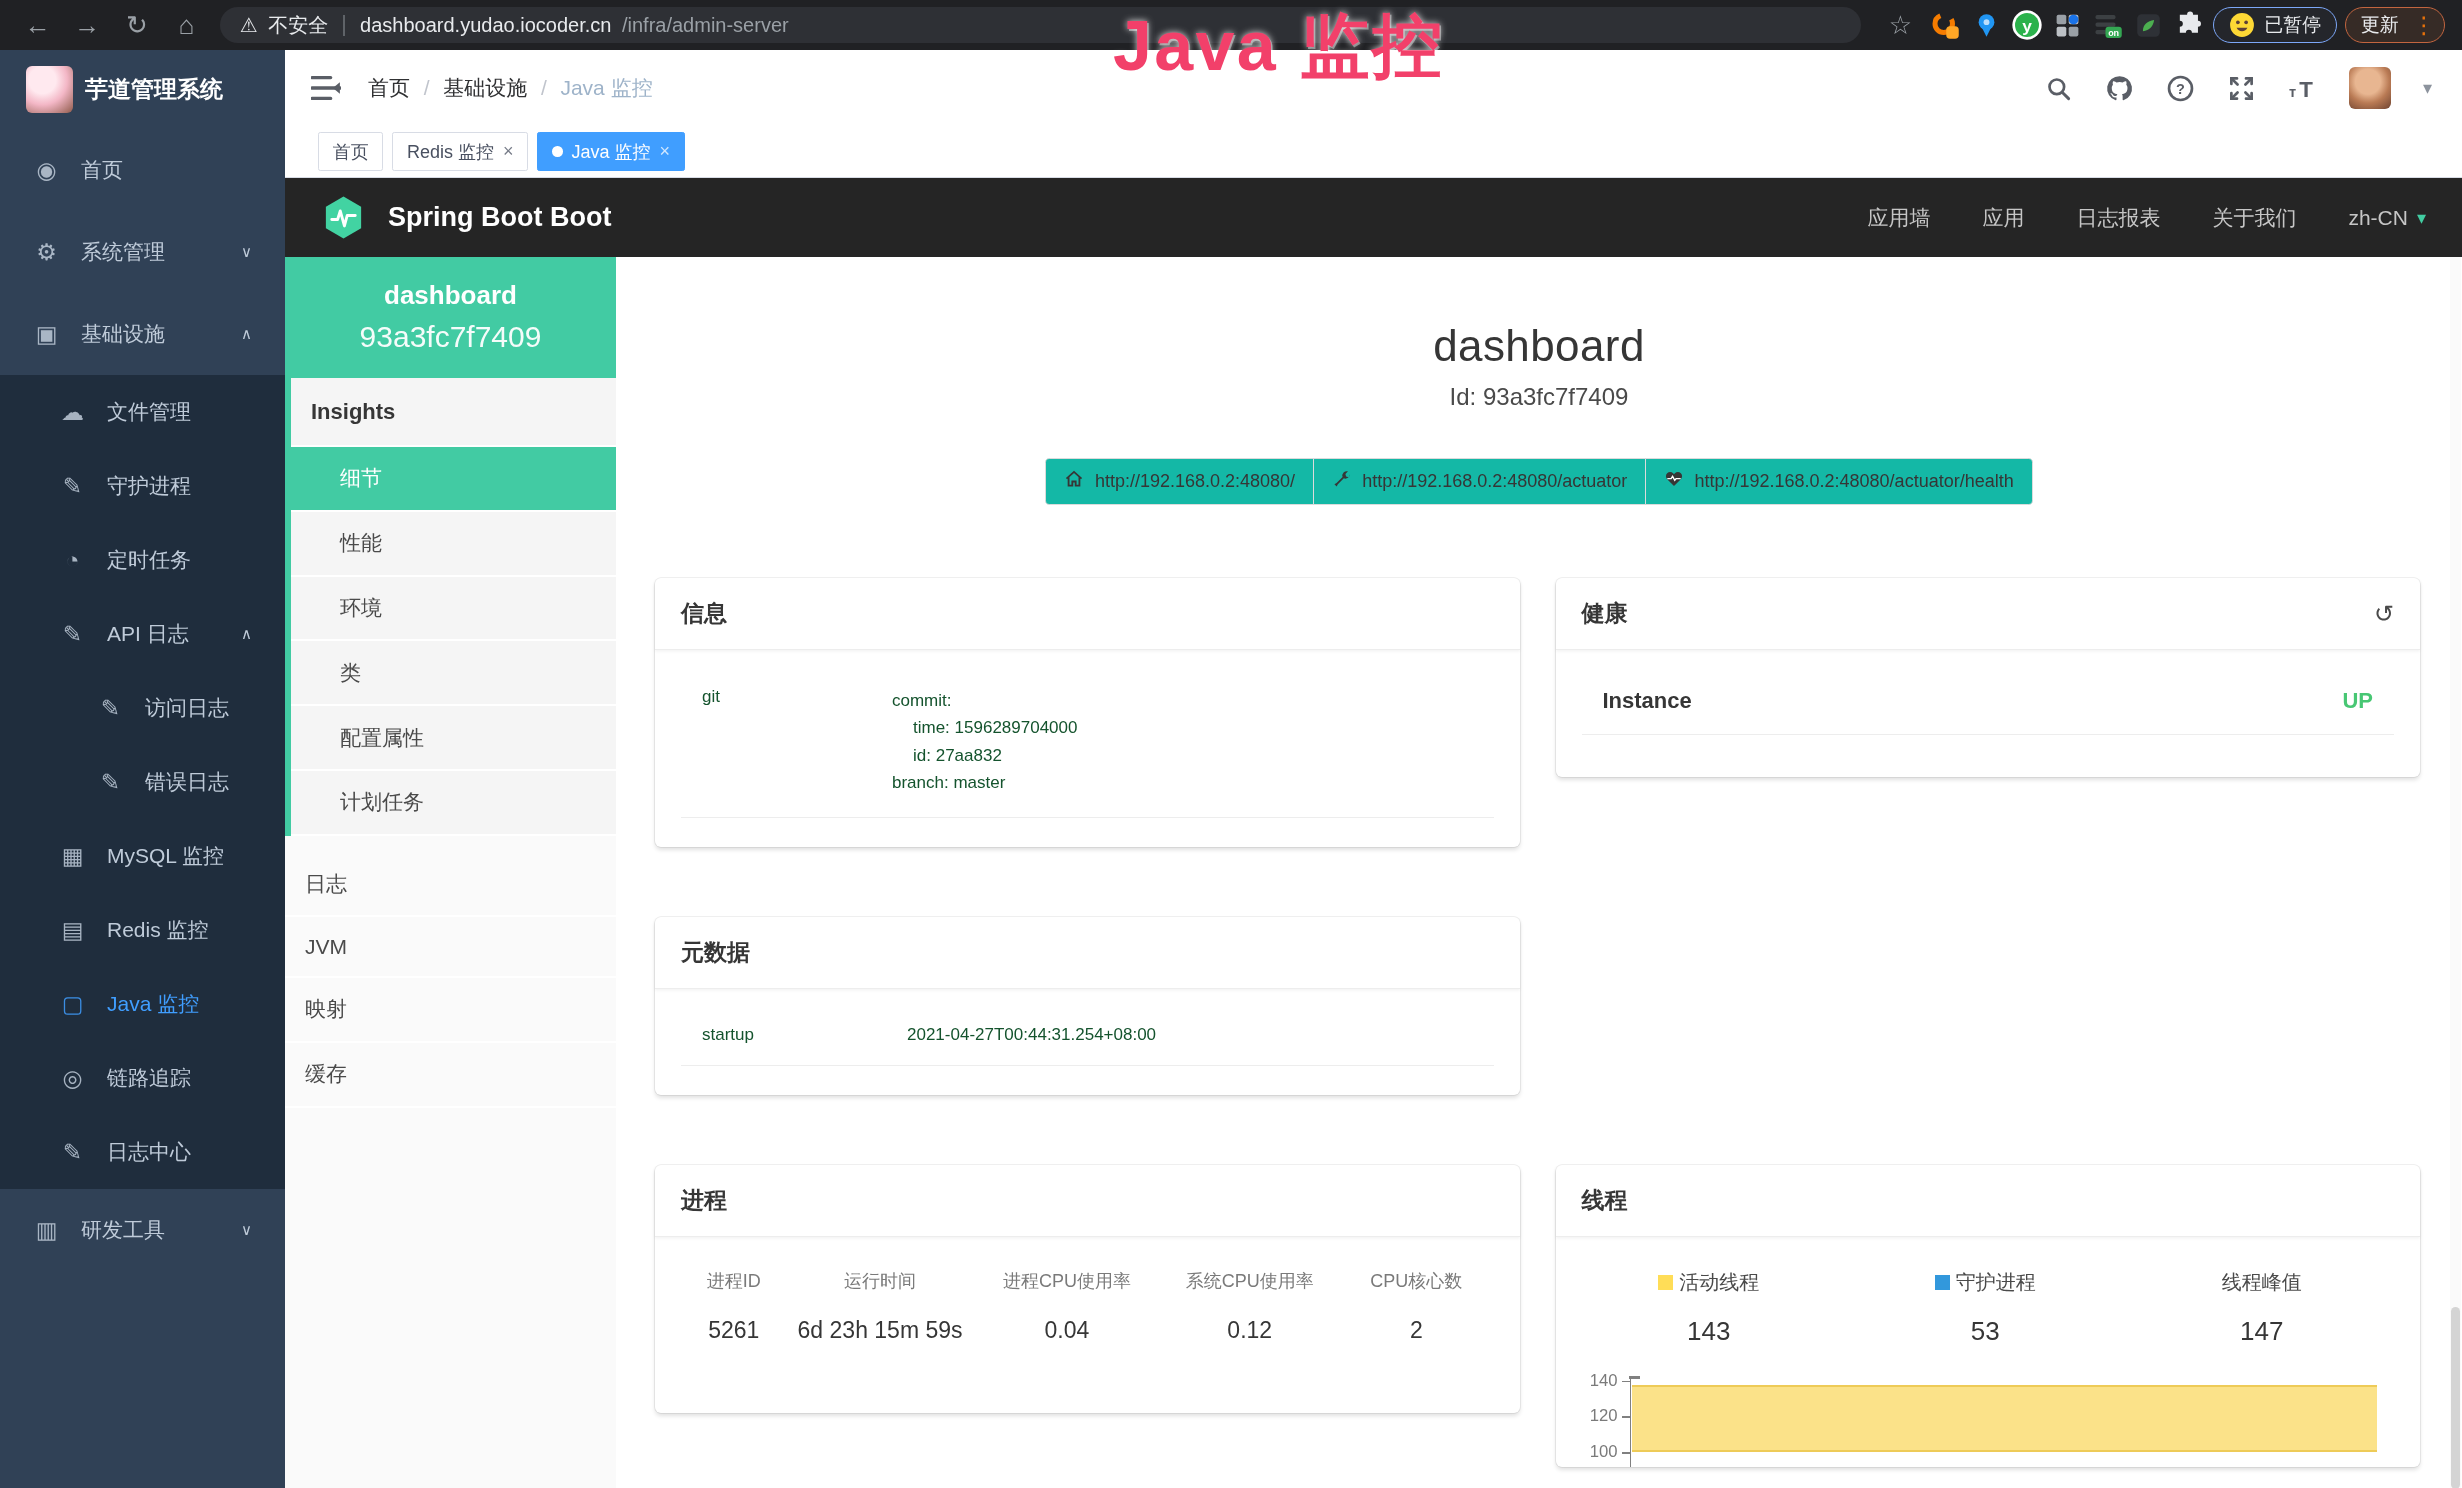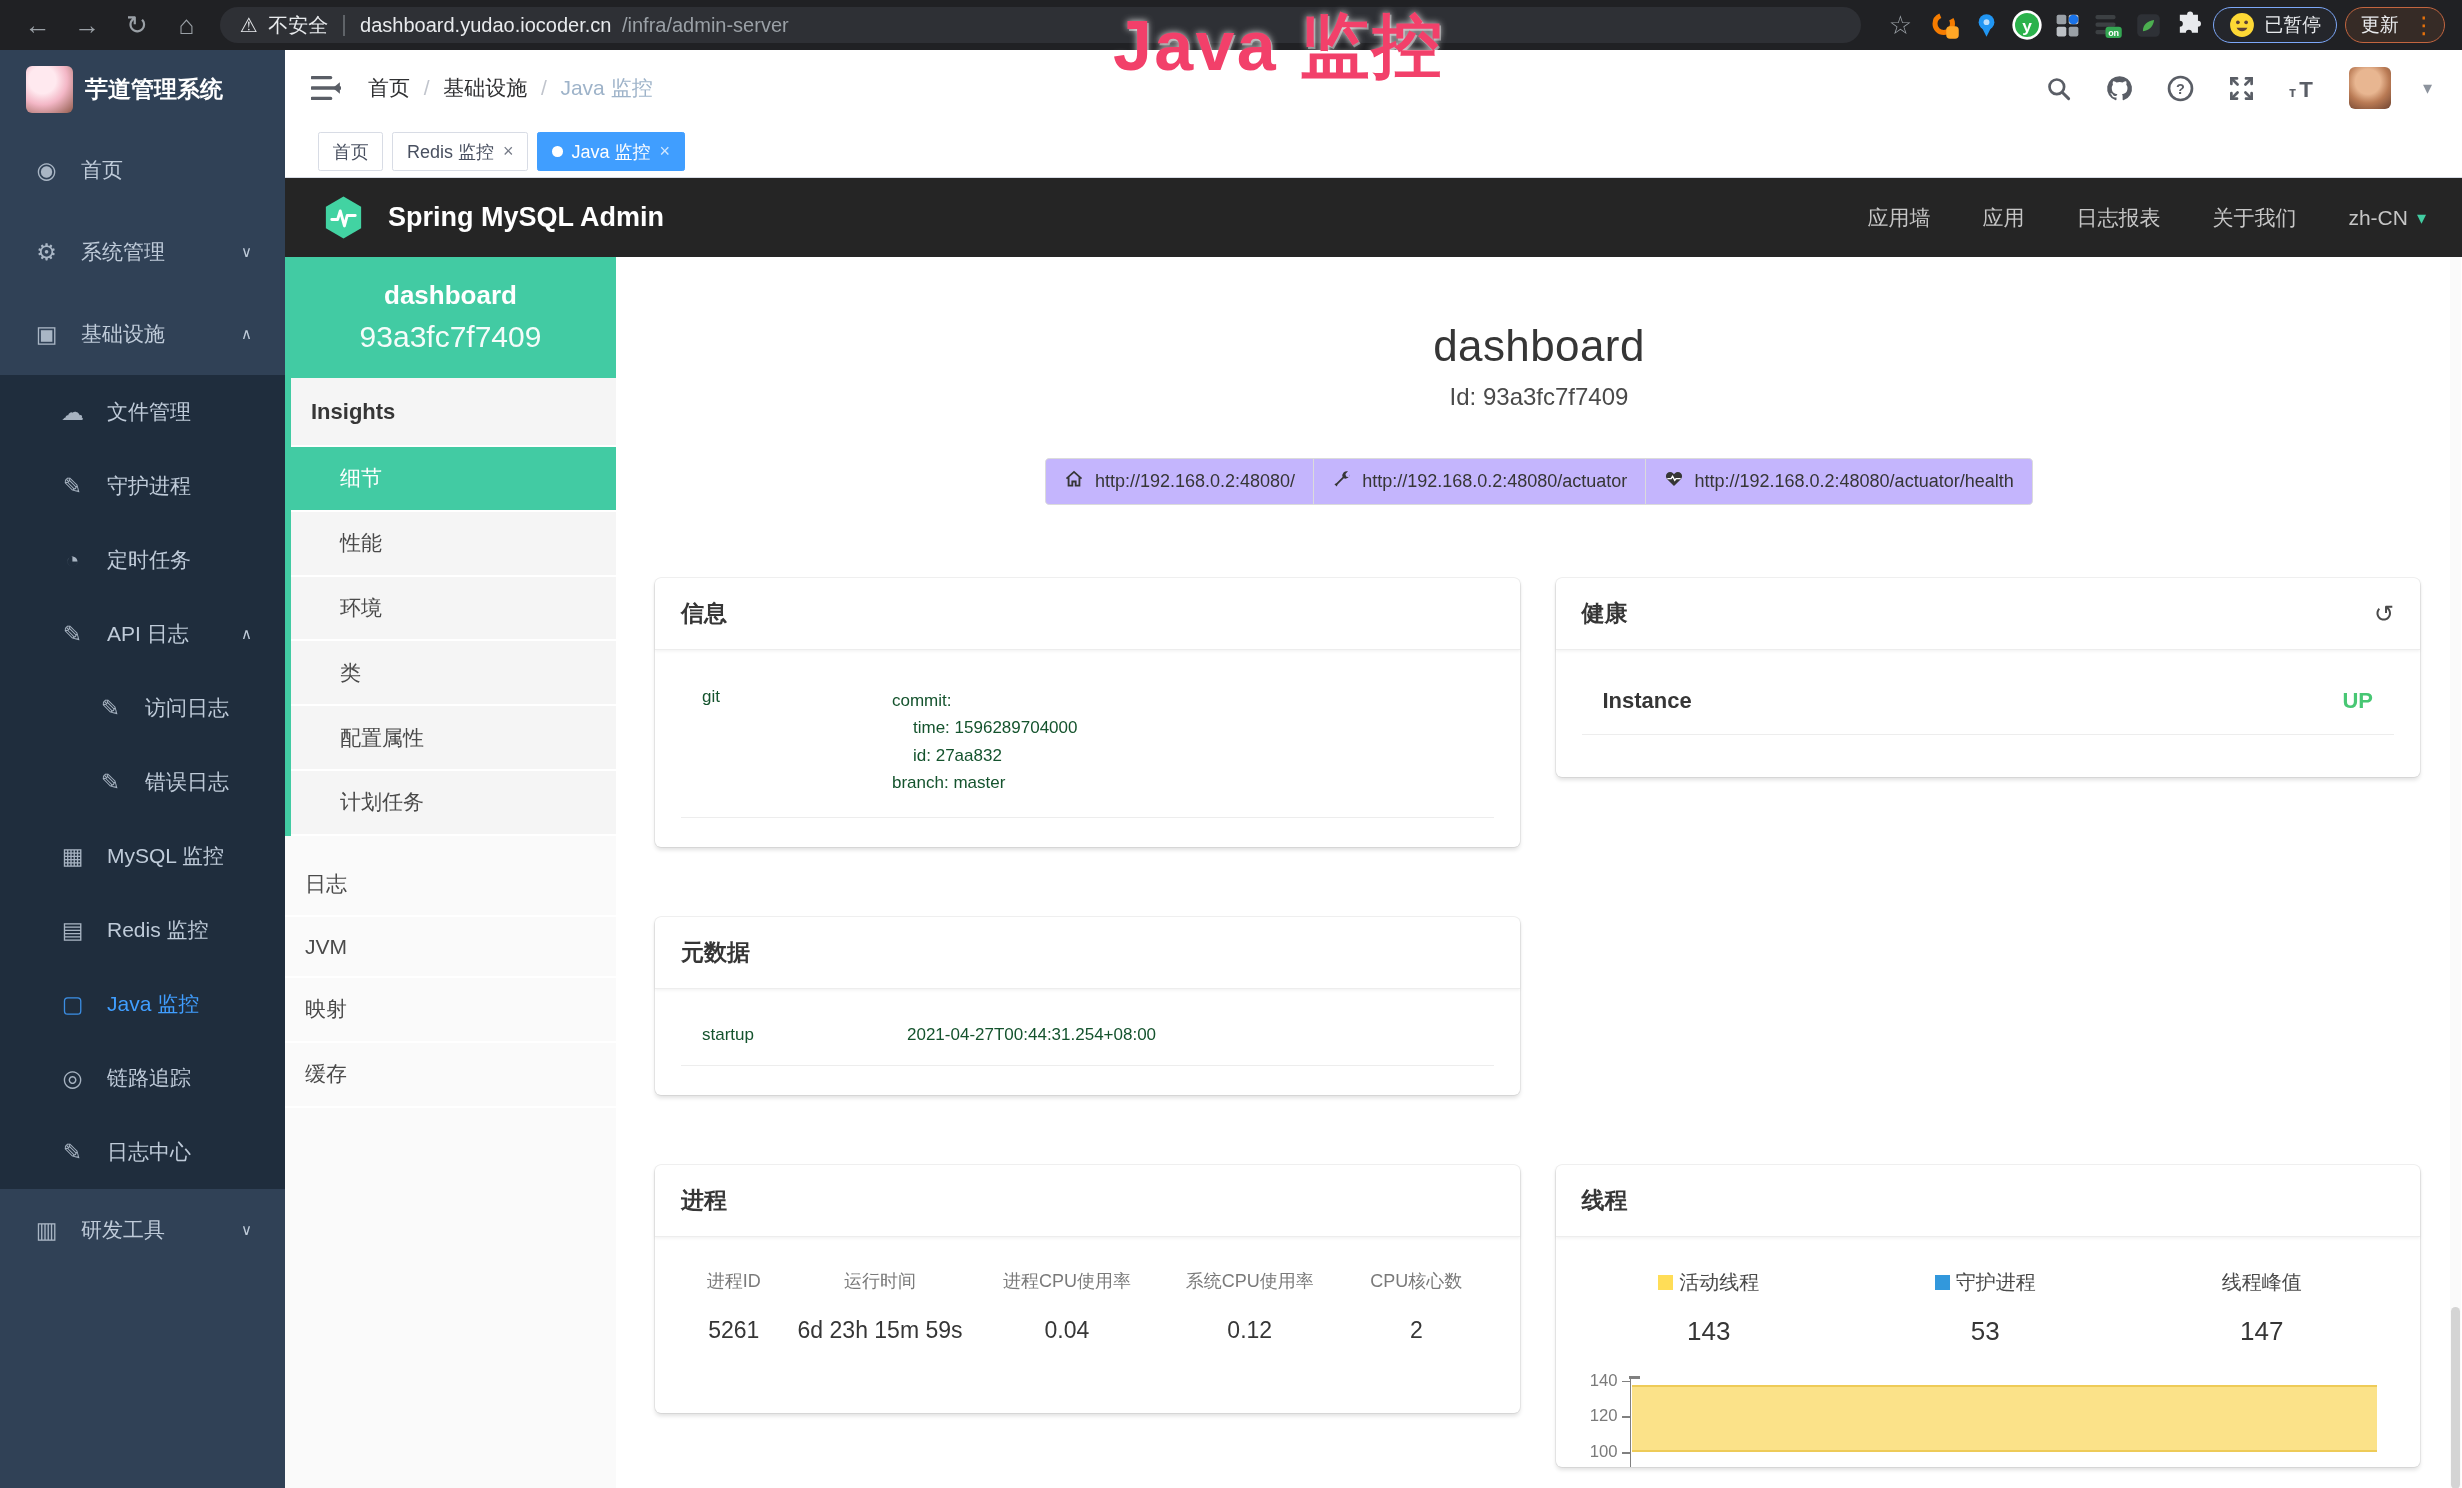--- a/index.html
+++ b/index.html
@@ -88,21 +88,21 @@
   .sm-item { font-size:21px; color:#4a4a4a; padding:17.4px 0 17.4px 49px; background:#f5f5f5;
     border-bottom:2.3px solid #fff; cursor:pointer; }
   .sm-item.active { background:#42cba3; color:#fff; }
   .sm-top { padding-left:20px; background:#fafafa; margin-top:0; }
   .others-group { margin-top:16.7px; }
 
   .sba-content { flex:1 1 auto; min-width:0; padding-top:64px; position:relative; overflow:hidden; }
   .inst-title { text-align:center; font-size:44px; font-weight:500; color:#363636; letter-spacing:0.4px; }
   .inst-id { text-align:center; font-size:24px; color:#4a4a4a; margin-top:12px; }
   .links-row { display:flex; justify-content:center; margin-top:47px; }
-  .link-btn { display:flex; align-items:center; gap:10.6px; border:1.5px solid #dbdbdb; background:#c4b5fd;
+  .link-btn { display:flex; align-items:center; gap:10.6px; border:1.5px solid #dbdbdb; background:#14b8a6;
     height:47px; padding:0 18px; font-size:18px; color:#363636; margin-left:-1.5px; cursor:pointer; }
   .link-btn:first-child { border-radius:4.6px 0 0 4.6px; margin-left:0; }
   .link-btn:last-child { border-radius:0 4.6px 4.6px 0; }
 
   .cards-grid { margin-top:73px; padding:0 42px 0 39px; display:grid;
     grid-template-columns:1fr 1fr; column-gap:36px; row-gap:70px; align-items:start; }
   .card { background:#fff; border-radius:6px;
     box-shadow:0 3px 4.6px rgba(10,10,10,.12), 0 0 0 0.8px rgba(10,10,10,.08); }
   .card-header { display:flex; align-items:center; padding:20px 26px;
     border-bottom:1.5px solid #ededed; box-shadow:0 2.3px 3px rgba(10,10,10,.05); }
@@ -373,21 +373,21 @@
             <span>Java 监控</span>
             <span class="close">×</span>
           </div>
         </div>
 
       <div class="sba-header">
         <svg width="47" height="47" viewBox="0 0 36 36">
             <path d="M18 2l13.5 7.8v16.4L18 34 4.5 26.2V9.8z" fill="#42d3a2"></path>
             <polyline points="9,19.5 13.5,19.5 15.5,13 18.7,24.5 20.8,16.5 27,16.5" fill="none" stroke="#fff" stroke-width="2.2" stroke-linecap="round" stroke-linejoin="round"></polyline>
           </svg>
-        <span class="sba-brand">Spring MySQL Admin</span>
+        <span class="sba-brand">Spring Boot Boot</span>
         <div class="sba-nav" id="sba-nav">
             <span class="sba-nav-item">应用墙</span>
             <span class="sba-nav-item">应用</span>
             <span class="sba-nav-item">日志报表</span>
             <span class="sba-nav-item">关于我们</span>
             <span class="sba-nav-item locale">
               <span>zh-CN</span>
               <span class="caret-green">▾</span>
             </span>
           </div>

